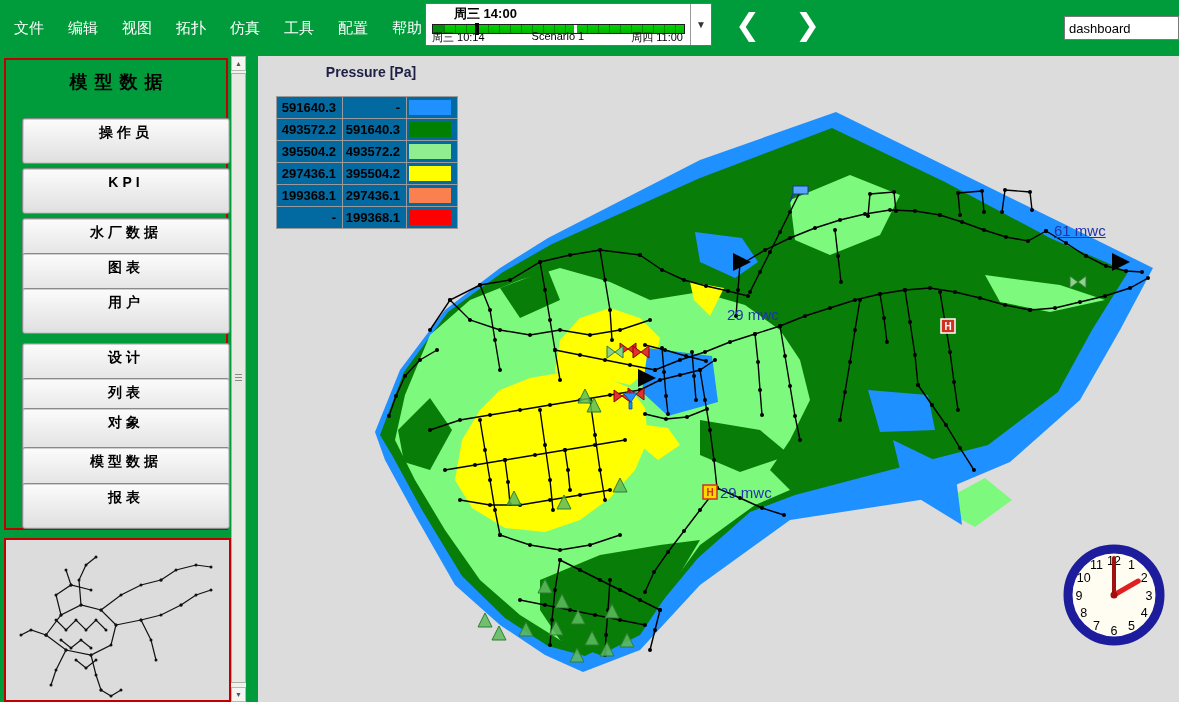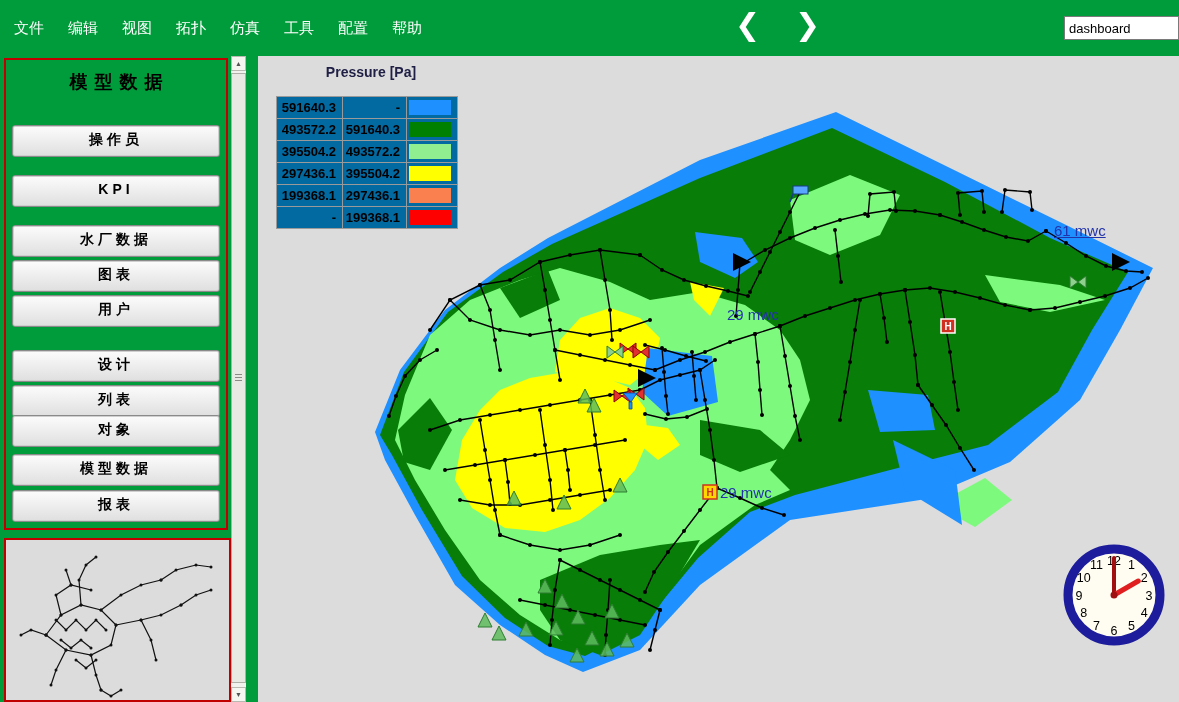--- a/index.html
+++ b/index.html
@@ -32,24 +32,24 @@
   .dash-input { position:absolute; left:1064px; top:16px; width:115px; height:24px;
     border:1px solid #7a7a7a; font-size:13px; padding:2px 4px;
     font-family:"Liberation Sans","DejaVu Sans",sans-serif; }
 
   
   .sidebar { position:absolute; left:0; top:56px; width:258px; height:646px; background:#009B3A; z-index:20; }
   .panel-main { position:absolute; left:4px; top:2px; width:224px; height:472px;
     border:2px solid #C00000; background:#009B3A; }
   .panel-title { position:absolute; left:0; top:10px; width:100%; text-align:center;
     font-size:18px; font-weight:bold; letter-spacing:7px; color:#000; text-indent:7px;}
-  .sbtn { position:absolute; left:6px; width:208px; height:32px;
+  .sbtn { position:absolute; left:16px; width:208px; height:46px;
     background:linear-gradient(#FCFCFC,#DFDFDF); border:1px solid #8a8a8a; border-radius:3px;
     box-shadow:0 0 0 1px #cfcfcf inset; font-size:14px; font-weight:bold; color:#000;
-    letter-spacing:4px; text-align:center; line-height:27px; cursor:pointer; white-space:nowrap;margin-top:7px; }
+    letter-spacing:4px; text-align:center; line-height:27px; cursor:pointer; white-space:nowrap; }
   .b0{top:58px}.b1{top:108px}.b2{top:158px}.b3{top:193px}.b4{top:228px}
   .b5{top:283px}.b6{top:318px}.b7{top:348px}.b8{top:387px}.b9{top:423px}
 
   .thumb-panel { position:absolute; left:4px; top:482px; width:227px; height:164px;
     border:2px solid #C00000; background:#DCDCDC; overflow:hidden; }
 
   .scrollbar { position:absolute; left:231px; top:0; width:15px; height:646px; background:#F1F1EE; }
   .sb-arrow { position:absolute; left:0; width:15px; height:15px; background:#F5F5F2;
     border:1px solid #B9B9B2; font-size:7px; color:#555; text-align:center; line-height:13px; }
   .sb-up{top:0} .sb-down{bottom:0}
@@ -86,20 +86,36 @@
     <span class="menu-item">文件</span>
     <span class="menu-item">编辑</span>
     <span class="menu-item">视图</span>
     <span class="menu-item">拓扑</span>
     <span class="menu-item">仿真</span>
     <span class="menu-item">工具</span>
     <span class="menu-item">配置</span>
     <span class="menu-item">帮助</span>
   </div>
 
+  <div class="timeline">
+    <div class="tl-top">周三 14:00</div>
+    <div class="tl-bar">
+      <div class="tl-seg-start"></div>
+      <div class="tl-marker"></div>
+      <div class="tl-gap"></div>
+    </div>
+    <div class="tl-bottom">
+      <span>周三 10:14</span>
+      <span>Scenario 1</span>
+      <span>周四 11:00</span>
+    </div>
+    <div class="tl-drop">
+      <span>▼</span>
+    </div>
+  </div>
 
   <div class="nav-arrow nav-prev">❮</div>
   <div class="nav-arrow nav-next">❯</div>
 
   <input class="dash-input" value="dashboard" style="">
 </div>
 
 <div class="sidebar">
   <div class="panel-main">
     <div class="panel-title">模型数据</div>

